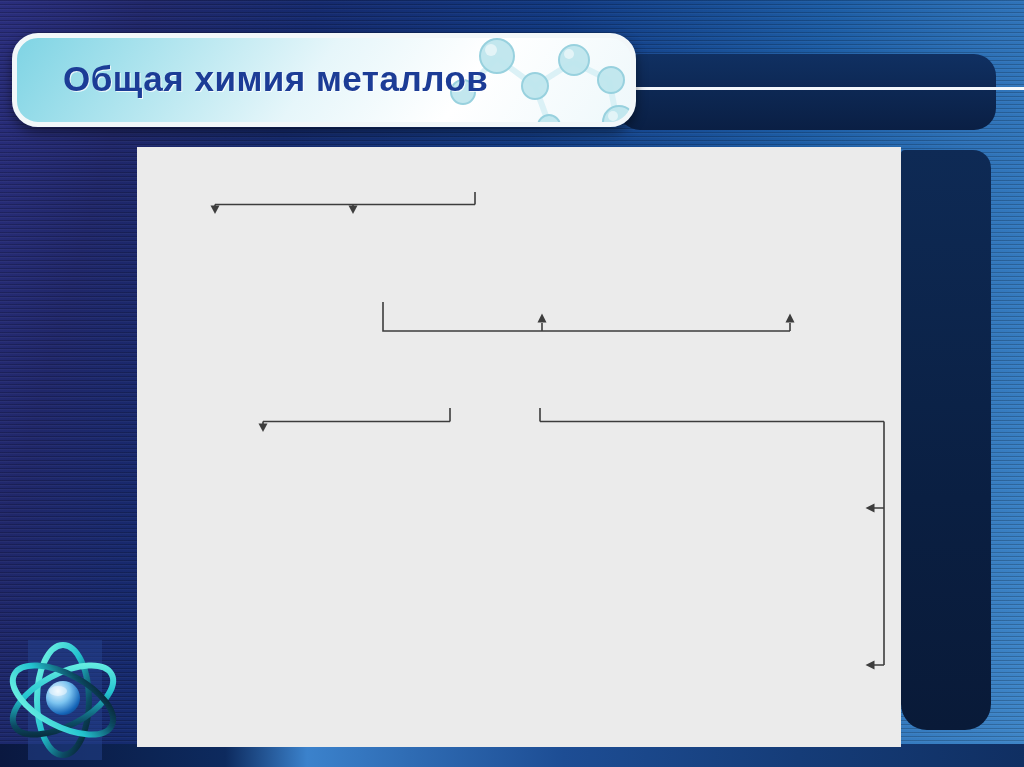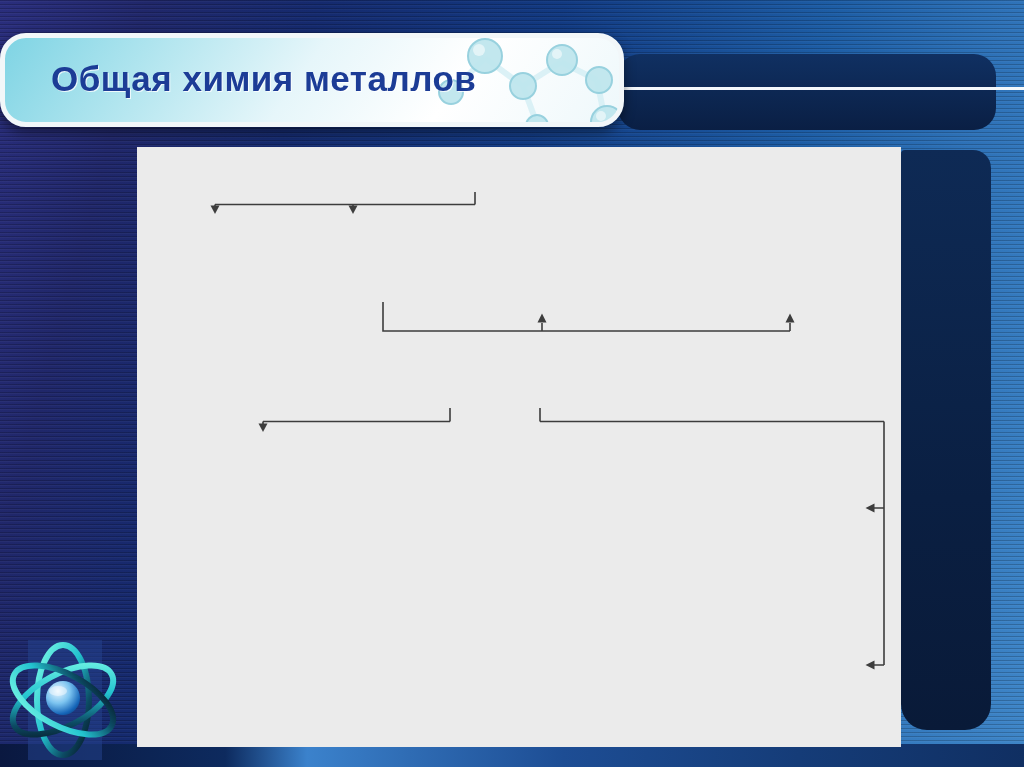--- a/index.html
+++ b/index.html
@@ -13,21 +13,21 @@
     background:linear-gradient(180deg,#103062 0%,#0a1f4a 55%,#0c2css 100%);background:linear-gradient(180deg,#103062,#0a1f44);z-index:2;}
   .header-rule{position:absolute;left:620px;top:87px;width:404px;height:3px;background:#f4f8fb;z-index:3;}
   
   .right-col{position:absolute;left:901px;top:150px;width:90px;height:580px;z-index:2;
     background:linear-gradient(180deg,#0e2a55 0%,#0a1f42 60%,#091a38 100%);
     border-radius:4px 18px 26px 26px;}
   
   .bottom-bar{position:absolute;left:0;top:744px;width:1024px;height:23px;z-index:2;
     background:linear-gradient(90deg,#0a1840 0%,#0d2a5e 22%,#3b82cc 30%,#2f6cb4 40%,#1d4d94 55%,#153c78 78%,#102f62 100%);}
   
-  .banner{position:absolute;left:0;top:33px;width:624px;height:94px;z-index:5;border-radius:26px;
+  .banner{position:absolute;left:12px;top:33px;width:624px;height:94px;z-index:5;border-radius:26px;
     border:5px solid #f2f7f9;box-sizing:border-box;overflow:hidden;
     background:linear-gradient(125deg,#7fd4e4 0%,#aee4ee 22%,#e6f6fa 48%,#ffffff 72%,#eef8fb 100%);
     box-shadow:0 5px 12px rgba(0,0,0,0.45);}
   .banner .mol{position:absolute;right:-6px;top:-10px;z-index:1;}
   .page-title{position:absolute;left:46px;top:50%;transform:translateY(-52%);z-index:2;
     font-size:35px;font-weight:bold;color:#1c3c96;letter-spacing:0.5px;
     text-shadow:1px 1px 0 rgba(255,255,255,0.8);white-space:nowrap;}
   
   .atom{position:absolute;left:4px;top:634px;z-index:4;}
   .atom-back{position:absolute;left:28px;top:640px;width:74px;height:120px;background:#24418c;opacity:.55;z-index:3;}

